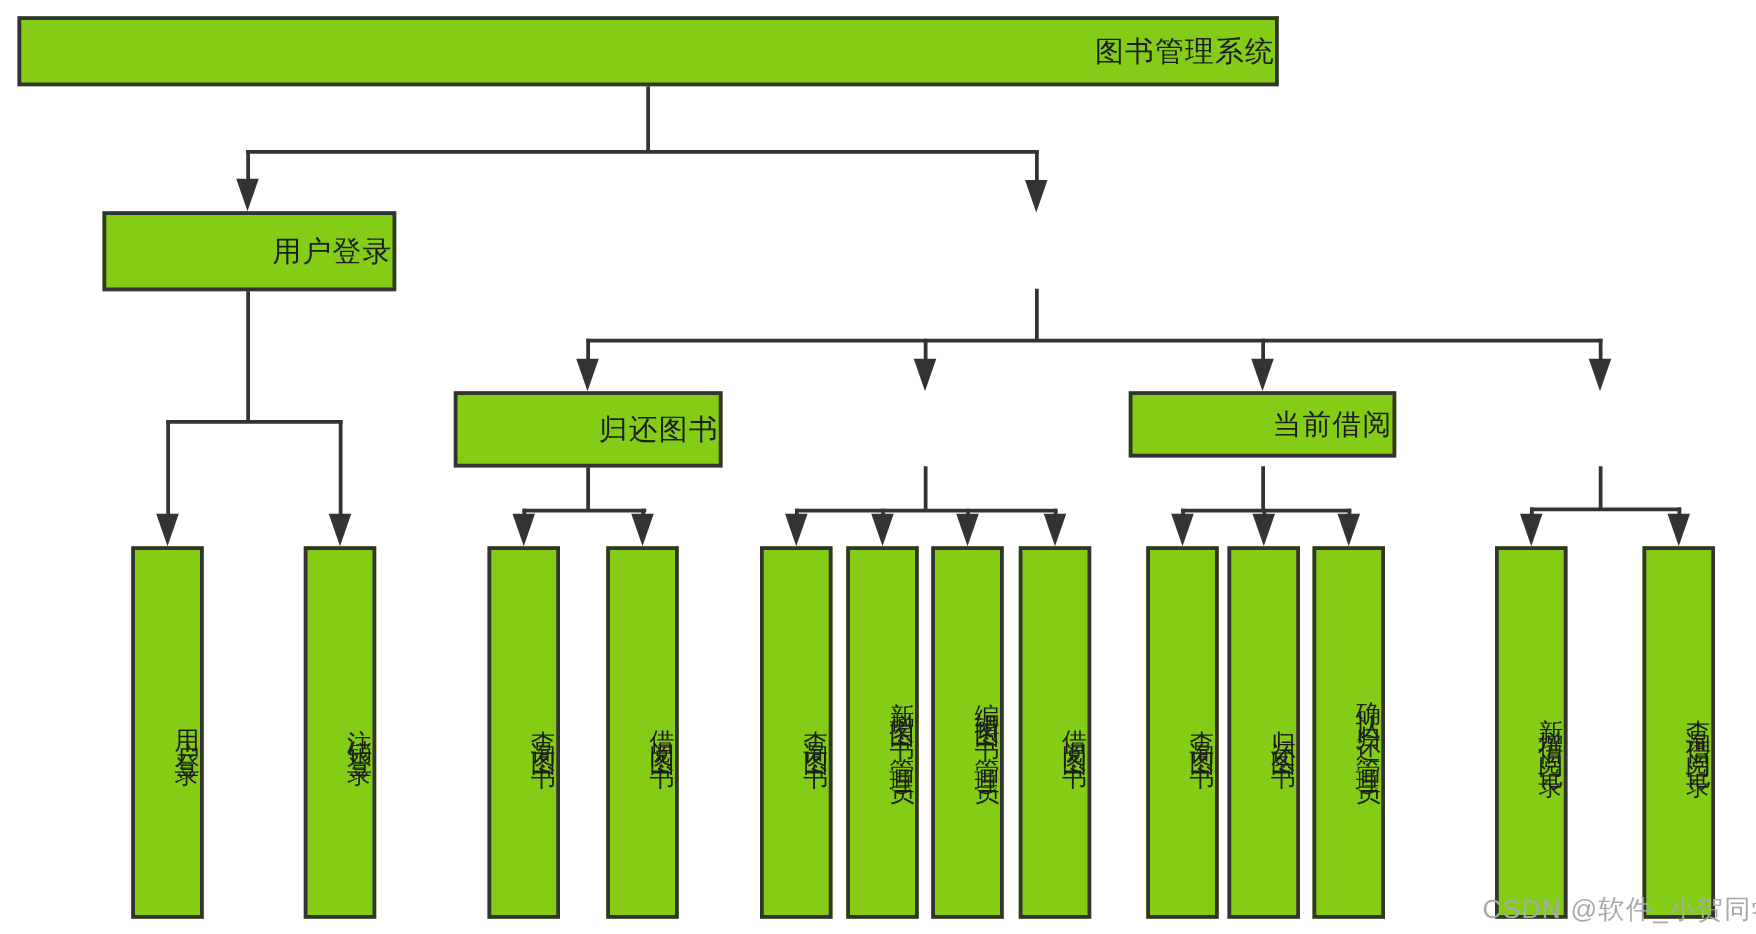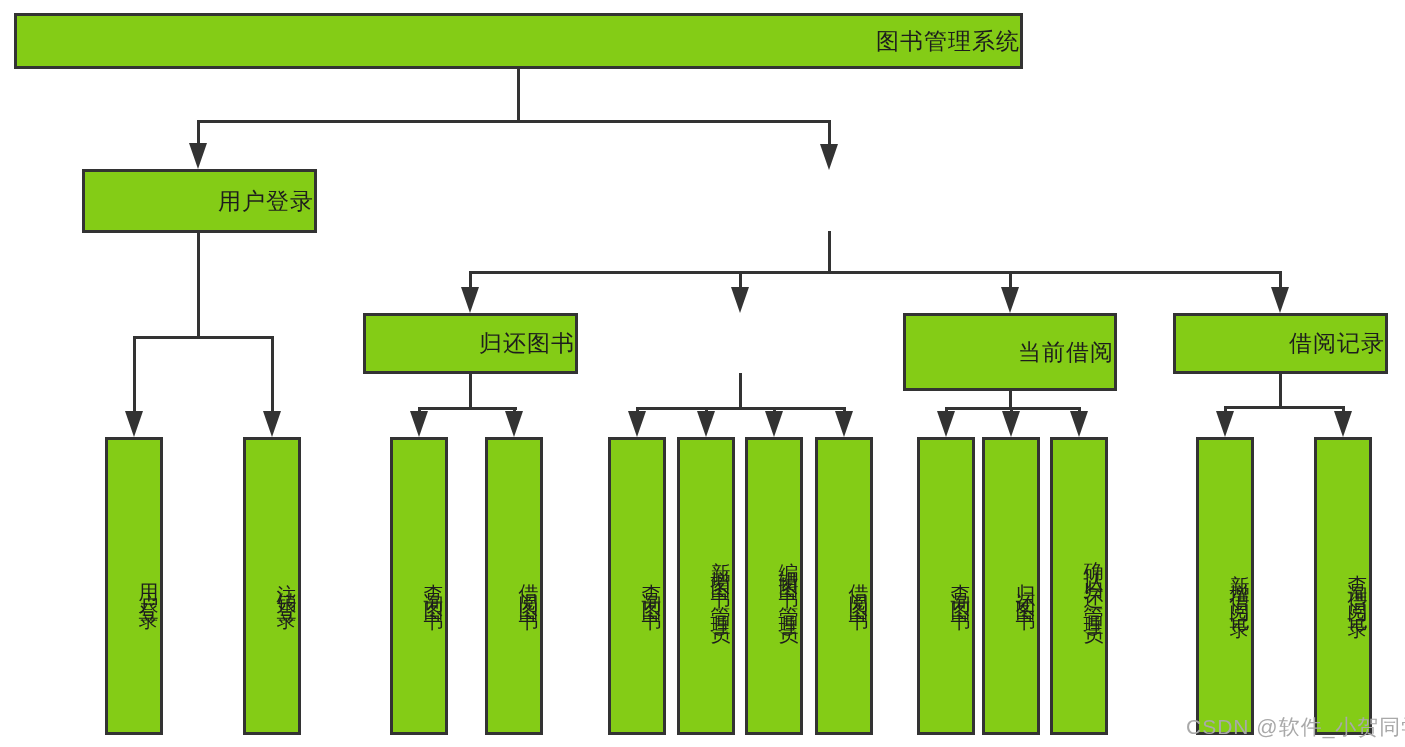--- a/index.html
+++ b/index.html
@@ -27,25 +27,22 @@
   </div>
 
   <div class="box hbox" style="left:82px;top:169px;width:235px;height:64px">
     <span>用户登录</span>
   </div>
 
 
   <div class="box hbox" style="left:363px;top:313px;width:215px;height:61px">
     <span>归还图书</span>
   </div>
-  <div class="box hbox" style="left:903px;top:313px;width:214px;height:78px">
+  <div class="box hbox" style="left:903px;top:313px;width:214px;height:53px">
     <span>当前借阅</span>
-  </div>
-  <div class="box hbox" style="left:1173px;top:313px;width:215px;height:61px">
-    <span>借阅记录</span>
   </div>
 
   <div class="box vbox" style="left:105px;top:437px;width:58px;height:298px">
     <span class="vtxt">用户登录</span>
   </div>
   <div class="box vbox" style="left:243px;top:437px;width:58px;height:298px">
     <span class="vtxt">注销登录</span>
   </div>
 
   <div class="box vbox" style="left:390px;top:437px;width:58px;height:298px">

